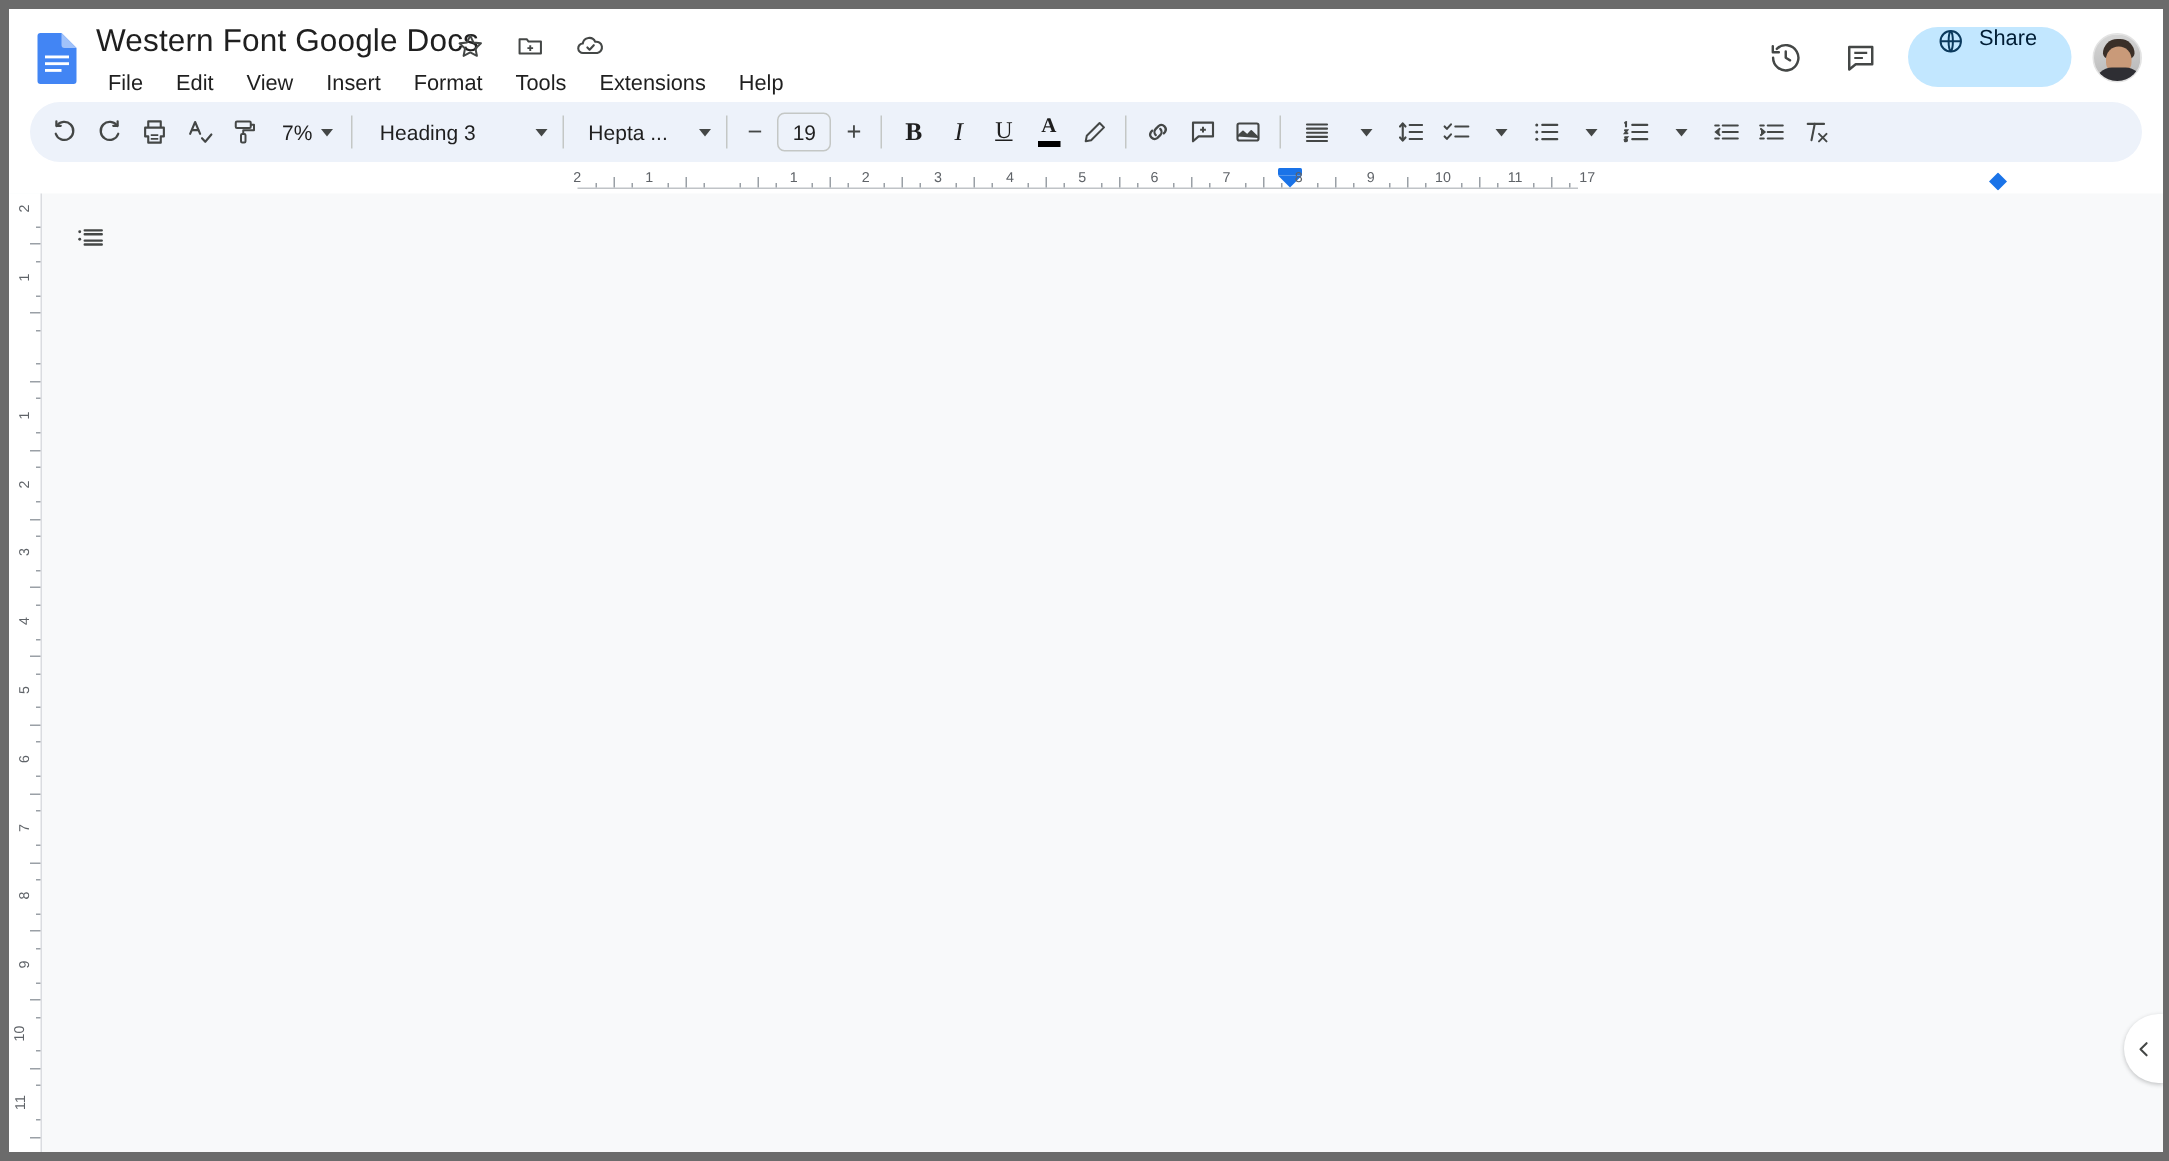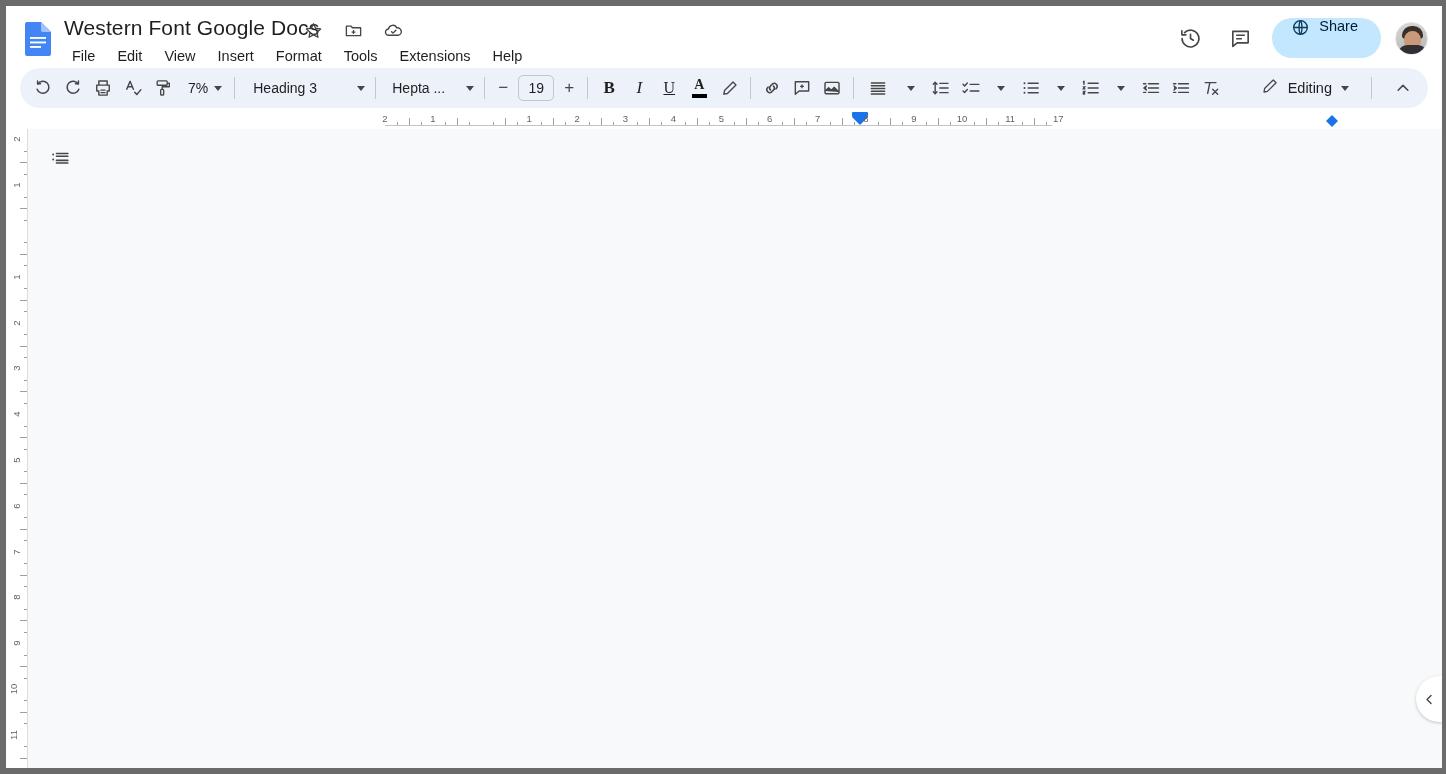--- a/index.html
+++ b/index.html
@@ -453,37 +453,20 @@
         </svg>
       </div>
       <div class="tb">
         <svg width="20" height="20" viewBox="0 0 24 24" stroke="#444746" stroke-width="1.7" stroke-linecap="round" fill="none">
           <path d="M5 5.5h13"></path>
             <path d="M10.6 5.5L8 18.5"></path>
           <path d="M14 13.5l6 6M20 13.5l-6 6" stroke-width="1.6"></path>
         </svg>
       </div>
 
-      <div class="editing-chip">
-        <div class="edit-mode">
-          <span>
-            <svg width="18" height="18" viewBox="0 0 24 24" fill="none" stroke="#444746" stroke-width="1.7" stroke-linejoin="round">
-              <path d="M16.3 3.9l3.8 3.8L8.6 19.2l-4.6.8.8-4.6z"></path>
-            </svg>
-          </span>
-          <span class="txt">Editing</span>
-          <span class="caret"></span>
-        </div>
-        <div class="divider"></div>
-        <div class="tb">
-          <svg width="18" height="18" viewBox="0 0 24 24" fill="none" stroke="#444746" stroke-width="2" stroke-linecap="round" stroke-linejoin="round">
-            <path d="M5.5 15l6.5-6.5L18.5 15"></path>
-          </svg>
-        </div>
-      </div>
     </div>
   </div>
 
   <div class="ruler-row">
     <div class="hruler" id="hruler">
       <div class="hr-line"></div>
       <div class="indent-marker">
         <div class="top"></div>
         <div class="tri"></div>
       </div>

